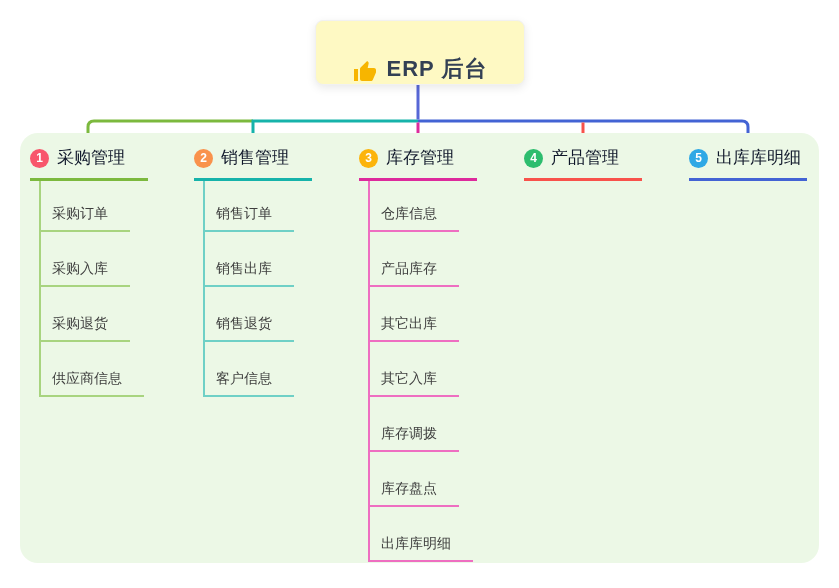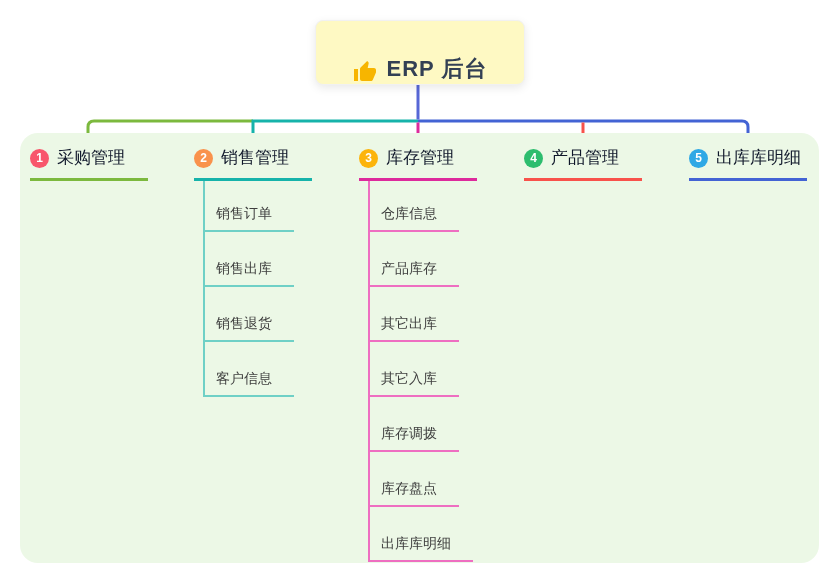--- a/index.html
+++ b/index.html
@@ -57,20 +57,26 @@
     </span>
     <span class="root-title">ERP 后台</span>
   </div>
 
   <div id="columns-host">
       <div class="branch-col" style="left: 30px; --main: #7cb93e; --light: #a8d47f;">
         <div class="branch-header">
           <span class="branch-badge" style="background: rgb(248, 86, 107);">1</span>
           <span class="branch-title">采购管理</span>
         </div>
+        <ul class="branch-items">
+          <li>采购订单</li>
+          <li>采购入库</li>
+          <li>采购退货</li>
+          <li>供应商信息</li>
+        </ul>
       </div>
       <div class="branch-col" style="left: 194px; --main: #16b3aa; --light: #6fd0c6;">
         <div class="branch-header">
           <span class="branch-badge" style="background: rgb(249, 146, 76);">2</span>
           <span class="branch-title">销售管理</span>
         </div>
         <ul class="branch-items">
           <li>销售订单</li>
           <li>销售出库</li>
           <li>销售退货</li>

